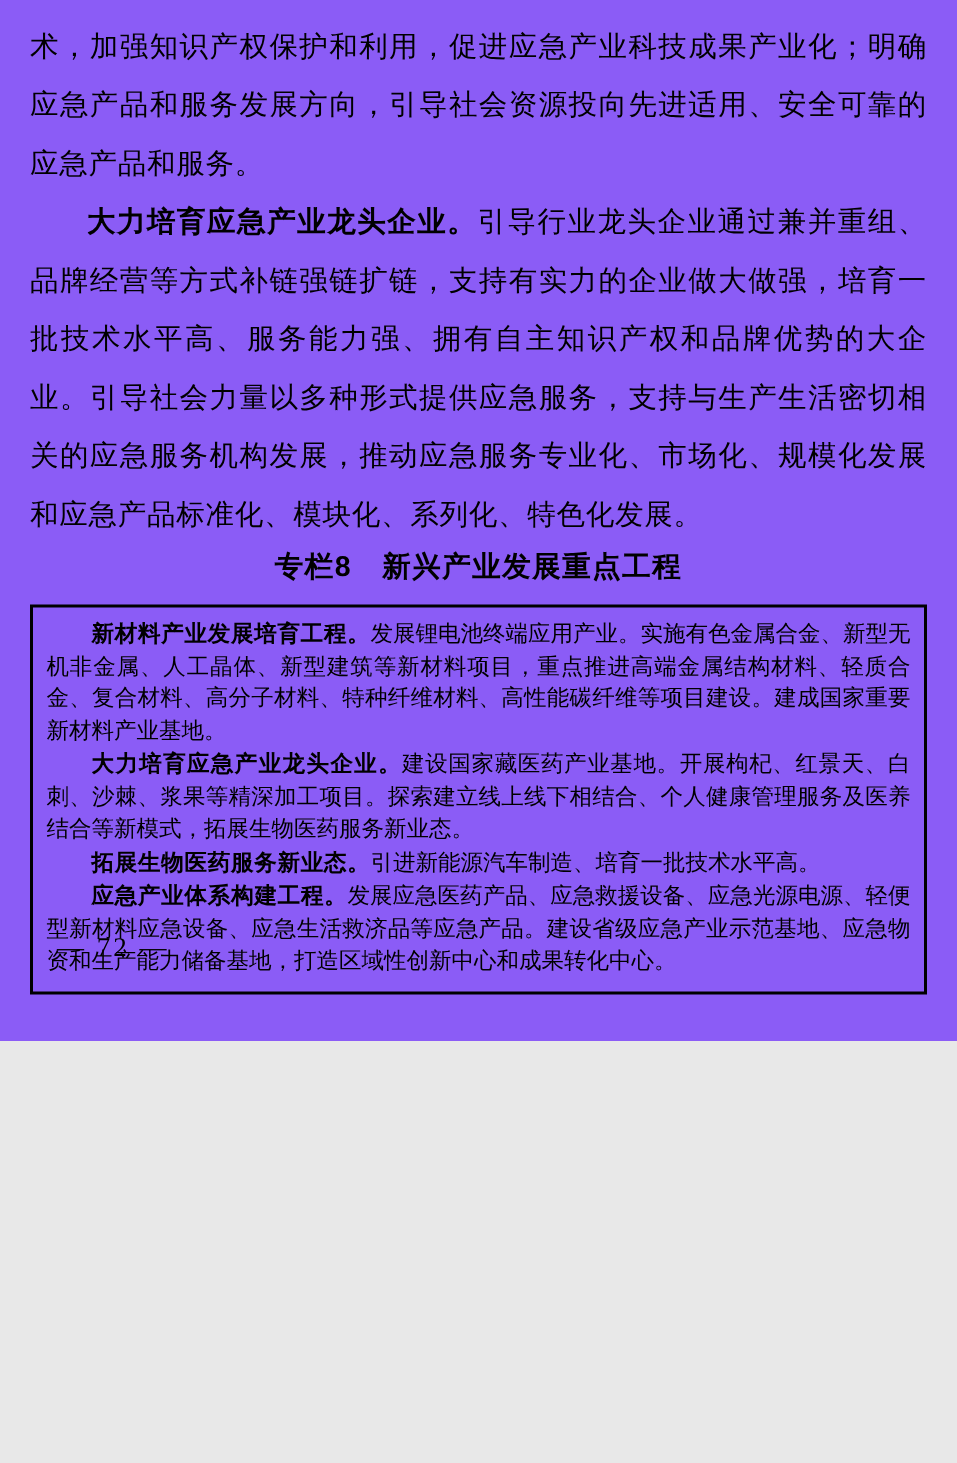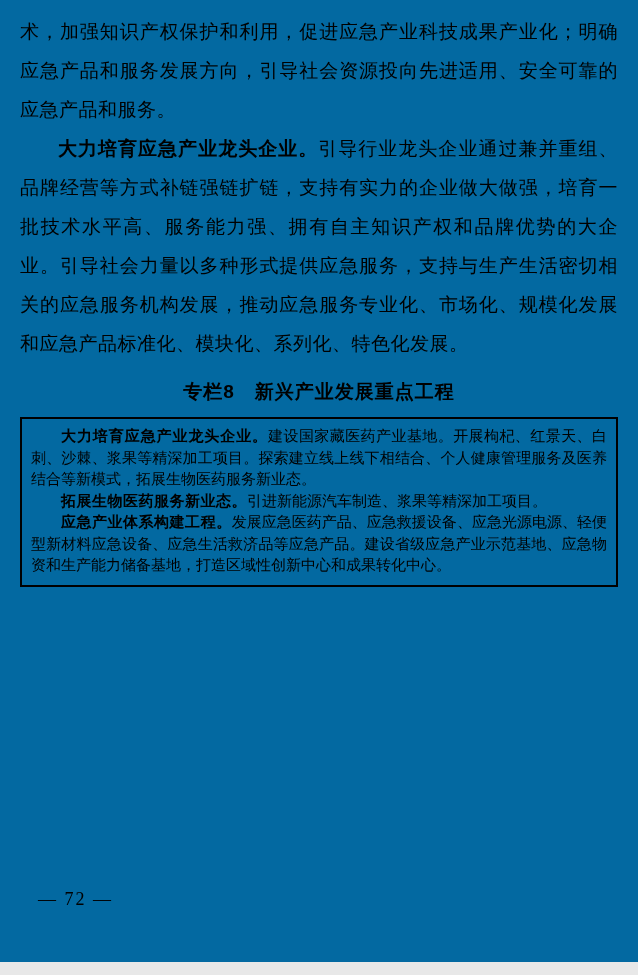--- a/index.html
+++ b/index.html
@@ -6,40 +6,40 @@
   html, body { background: #e8e8e8; }
   body {
     width: 638px;
     height: 975px;
     font-family: "Liberation Serif", "DejaVu Serif", serif;
     color: #000;
   }
   .page {
     position: relative;
     width: 638px;
-    height: 962px;
-    background: #0369a1;
+    height: 694px;
+    background: #8b5cf6;
     padding: 12px 20px 0 20px;
     overflow: hidden;
   }
   .para {
     font-size: 19px;
     line-height: 39px;
     text-align: justify;
     text-justify: inter-ideograph;
     letter-spacing: 0.5px;
   }
   .para.indent { text-indent: 2em; }
   .lead {
-    font-family: Liberation Serif, serif;
+    font-family: Liberation Sans, sans-serif;
     font-weight: bold;
     letter-spacing: 0.5px;
   }
   .box-title {
-    margin-top: 16px;
+    margin-top: 2px;
     margin-bottom: 12px;
     text-align: center;
     font-family: "Liberation Sans", "DejaVu Sans", sans-serif;
     font-weight: bold;
     font-size: 19px;
     letter-spacing: 1px;
   }
   .box {
     border: 2px solid #000;
     padding: 7px 9px 8px 9px;
@@ -66,20 +66,21 @@
 
 <div class="page">
 
   <p class="para"><span>术，加强知识产权保护和利用，促进应急产业科技成果产业化；明确应急产品和服务发展方向，引导社会资源投向先进适用、安全可靠的应急产品和服务。</span></p>
 
   <p class="para indent"><span class="lead">大力培育应急产业龙头企业。</span><span>引导行业龙头企业通过兼并重组、品牌经营等方式补链强链扩链，支持有实力的企业做大做强，培育一批技术水平高、服务能力强、拥有自主知识产权和品牌优势的大企业。引导社会力量以多种形式提供应急服务，支持与生产生活密切相关的应急服务机构发展，推动应急服务专业化、市场化、规模化发展和应急产品标准化、模块化、系列化、特色化发展。</span></p>
 
   <h2 class="box-title">专栏8　新兴产业发展重点工程</h2>
 
   <div class="box">
+    <p class="box-para"><span class="lead">新材料产业发展培育工程。</span><span>发展锂电池终端应用产业。实施有色金属合金、新型无机非金属、人工晶体、新型建筑等新材料项目，重点推进高端金属结构材料、轻质合金、复合材料、高分子材料、特种纤维材料、高性能碳纤维等项目建设。建成国家重要新材料产业基地。</span></p>
     <p class="box-para"><span class="lead">大力培育应急产业龙头企业。</span><span>建设国家藏医药产业基地。开展枸杞、红景天、白刺、沙棘、浆果等精深加工项目。探索建立线上线下相结合、个人健康管理服务及医养结合等新模式，拓展生物医药服务新业态。</span></p>
-    <p class="box-para"><span class="lead">拓展生物医药服务新业态。</span><span>引进新能源汽车制造、浆果等精深加工项目。</span></p>
+    <p class="box-para"><span class="lead">拓展生物医药服务新业态。</span><span>引进新能源汽车制造、培育一批技术水平高。</span></p>
     <p class="box-para"><span class="lead">应急产业体系构建工程。</span><span>发展应急医药产品、应急救援设备、应急光源电源、轻便型新材料应急设备、应急生活救济品等应急产品。建设省级应急产业示范基地、应急物资和生产能力储备基地，打造区域性创新中心和成果转化中心。</span></p>
   </div>
 
   <div class="footer">— 72 —</div>
 
 </div>
 
 </body></html>

